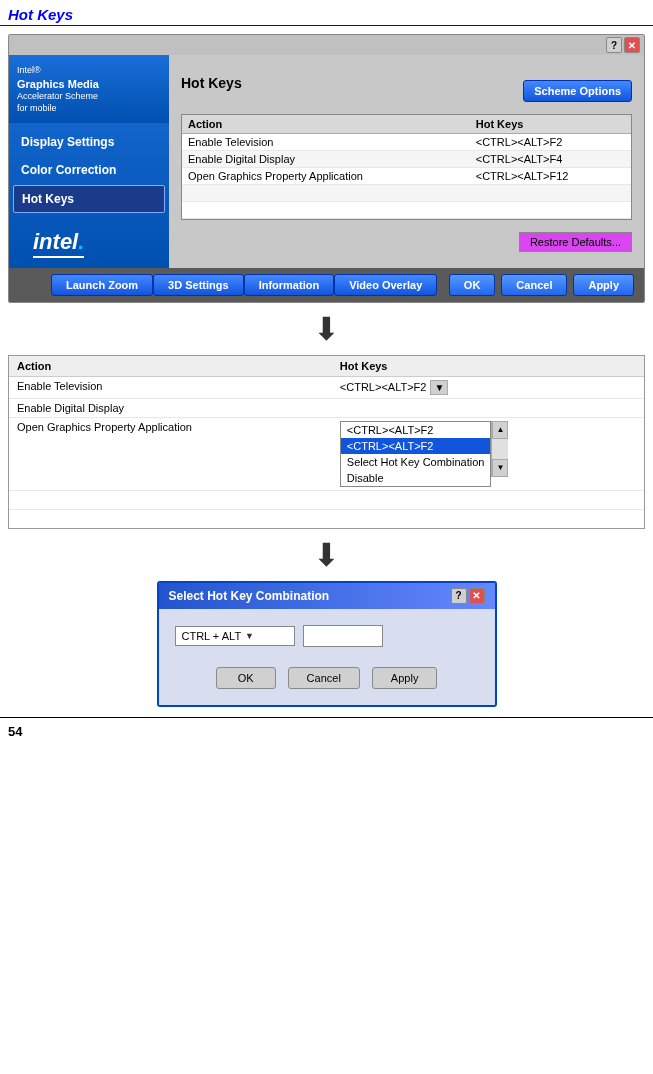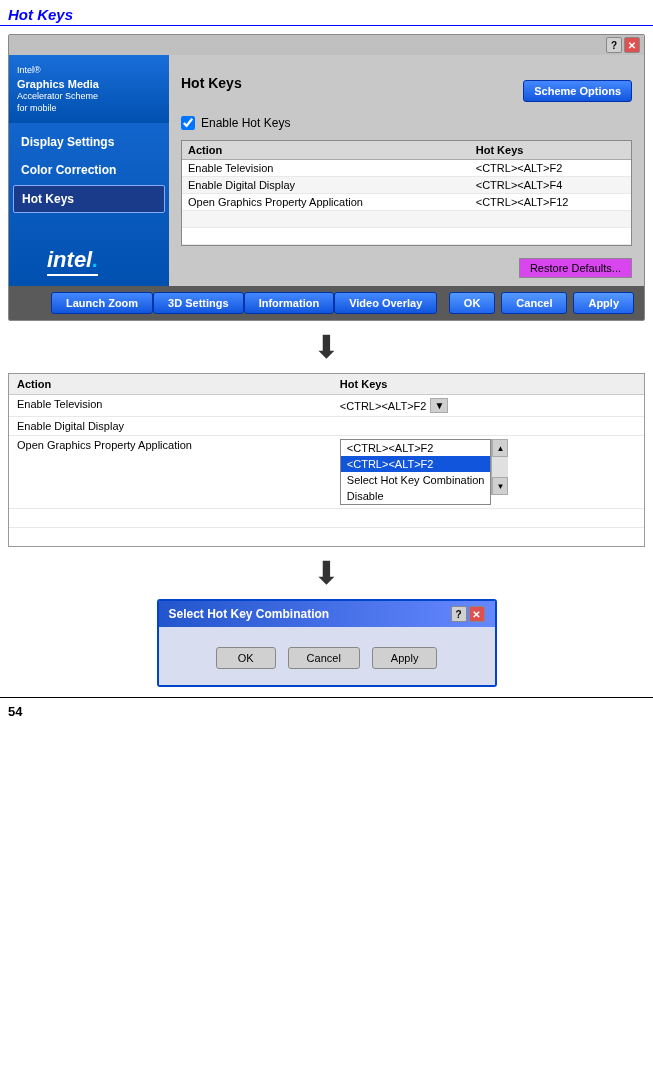--- a/index.html
+++ b/index.html
@@ -93,23 +93,22 @@
       cursor: pointer;
       font-size: 12px;
       border-radius: 2px;
       font-weight: bold;
     }
     .sidebar-item.active {
       background: #1a3a8a;
       border: 1px solid #88aaff;
     }
     .sidebar-intel {
-      padding: 10px 8px;
-      color: #fff;
-      margin-left: 30px;
+      padding: 10px 24px;
+      color: #fff;
     }
     .intel-logo {
       font-size: 22px;
       font-style: italic;
       font-weight: bold;
       color: #fff;
       border-bottom: 2px solid #fff;
       display: inline-block;
       padding-bottom: 1px;
     }
@@ -412,24 +411,20 @@
       </div>
     </div>
 
     <div class="main-content">
 
       <div class="content-header">
         <div class="content-title">Hot Keys</div>
         <button class="scheme-btn">Scheme Options</button>
       </div>
 
-      <div class="checkbox-row">
-        <input type="checkbox" checked="" style="">
-        <span class="checkbox-label">Enable Hot Keys</span>
-      </div>
 
       <div class="hotkeys-table">
         <table>
           <thead>
             <tr>
               <th>Action</th>
               <th>Hot Keys</th>
             </tr>
           </thead>
           <tbody>
@@ -542,20 +537,27 @@
 <div style="display:flex;justify-content:center;margin:0 8px;">
   <div class="select-dialog">
     <div class="select-dialog-title">
       <span>Select Hot Key Combination</span>
       <div class="select-dialog-title-btns">
         <div class="title-btn">?</div>
         <div class="title-btn close">✕</div>
       </div>
     </div>
     <div class="select-dialog-body">
+      <div class="select-dialog-row">
+        <div class="select-combo">
+          <span>CTRL + ALT</span>
+          <span class="combo-arrow">▼</span>
+        </div>
+        <input class="select-input" type="text" value="" style="">
+      </div>
       <div class="select-dialog-btns">
         <button class="dlg-btn">OK</button>
         <button class="dlg-btn">Cancel</button>
         <button class="dlg-btn">Apply</button>
       </div>
     </div>
   </div>
 </div>
 
 <div class="page-number">54</div>

